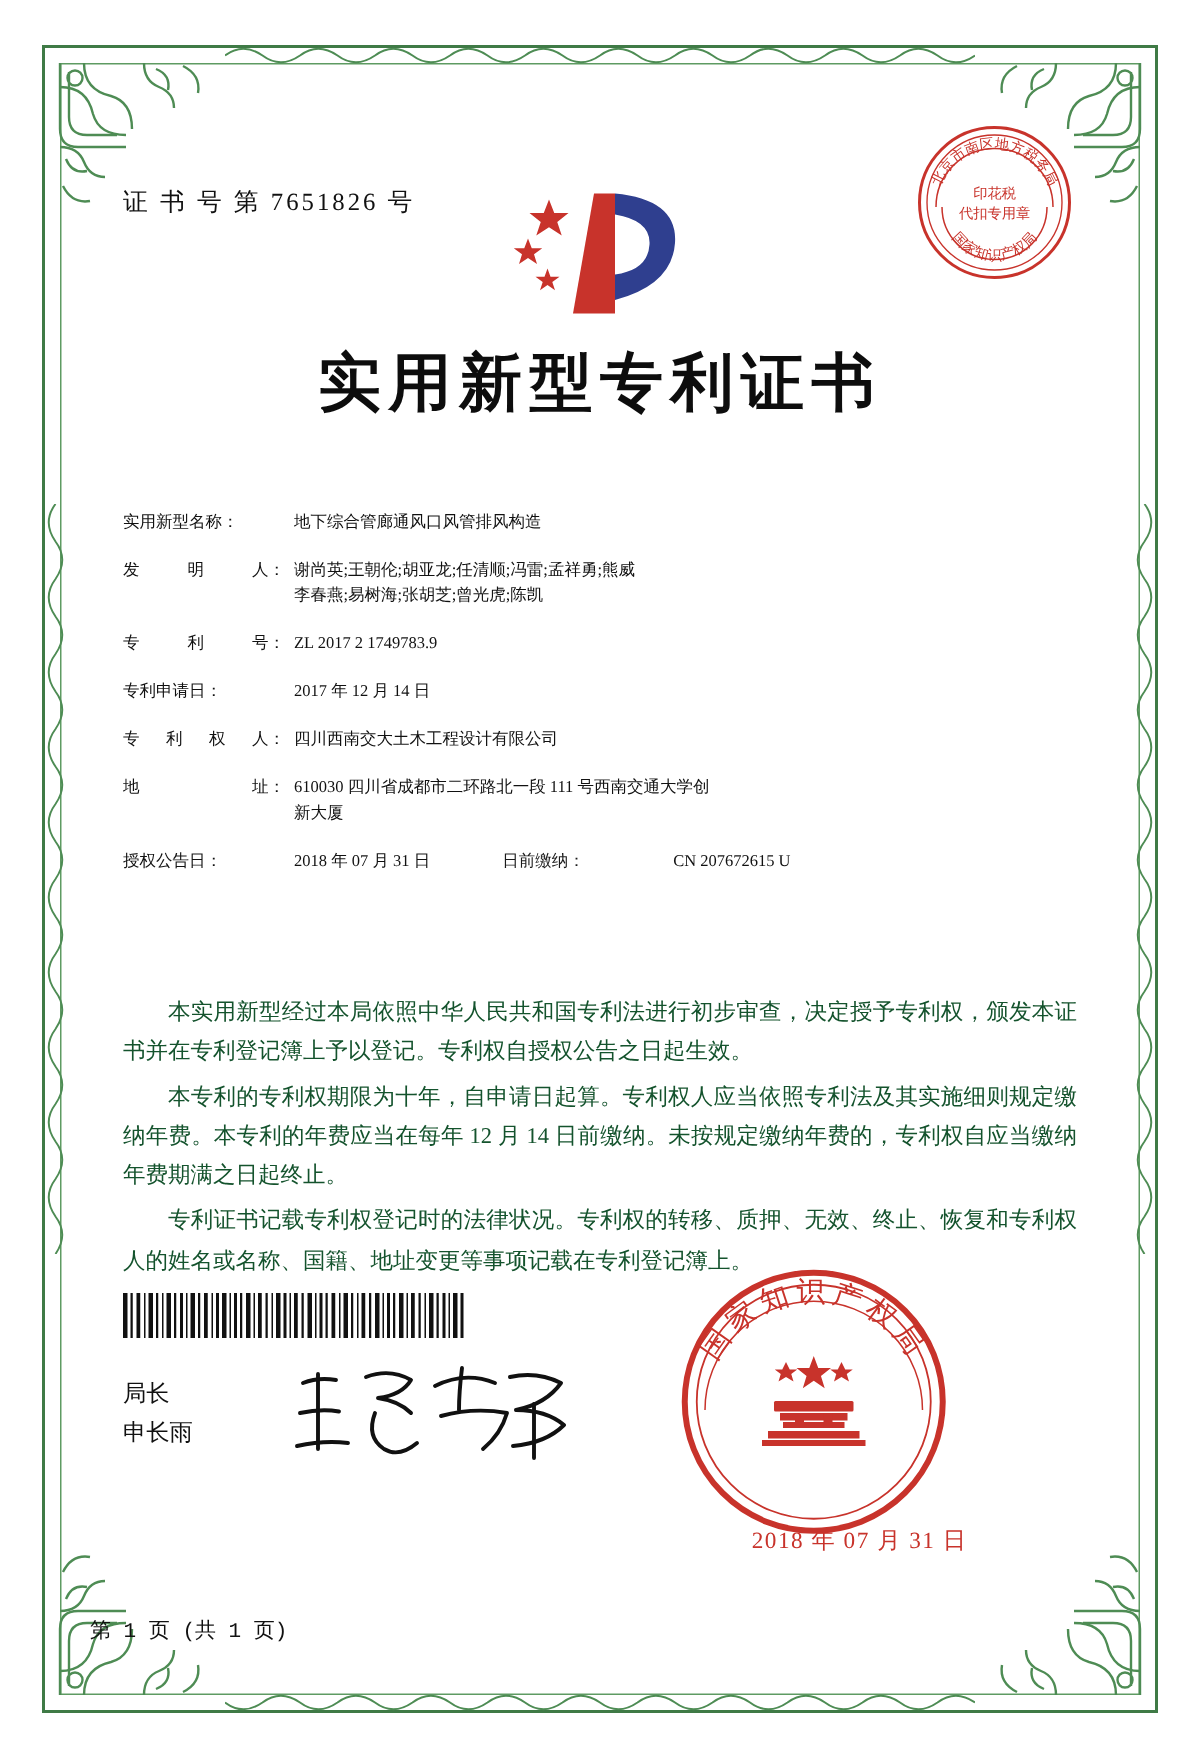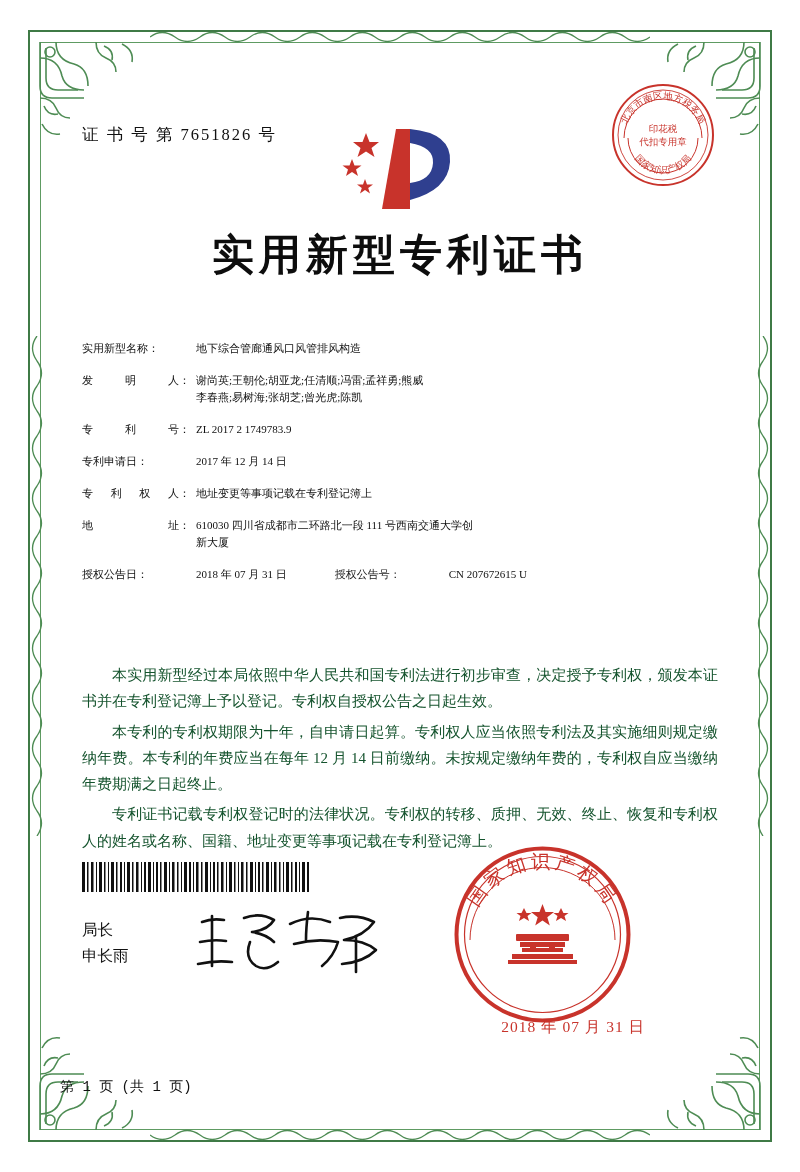--- a/index.html
+++ b/index.html
@@ -388,42 +388,42 @@
         <div class="field-value">2017 年 12 月 14 日</div>
       </div>
 
       <div class="field-row">
         <div class="field-label">
           <span>专</span>
           <span>利</span>
           <span>权</span>
           <span>人：</span>
         </div>
-        <div class="field-value">地址变更等事项记载在专利登记簿上</div>
+        <div class="field-value">四川西南交大土木工程设计有限公司</div>
       </div>
 
       <div class="field-row">
         <div class="field-label">
           <span>地</span>
           <span>址：</span>
         </div>
         <div class="field-value">
           <span>610030 四川省成都市二环路北一段 111 号西南交通大学创</span>
           <span class="line2">新大厦</span>
         </div>
       </div>
 
       <div class="field-row dual">
         <div class="field-label" style="justify-content:flex-start;">
           <span>授权公告日：</span>
         </div>
         <div class="field-value" style="flex:0 0 auto;">2018 年 07 月 31 日</div>
         <div class="right-group">
           <div class="right-label" style="justify-content:flex-start;">
-            <span>授权公告号：</span>
+            <span>日前缴纳：</span>
           </div>
           <div class="field-value">CN 207672615 U</div>
         </div>
       </div>
 
     </div>
 
     <div class="paragraphs">
       <p>本实用新型经过本局依照中华人民共和国专利法进行初步审查，决定授予专利权，颁发本证书并在专利登记簿上予以登记。专利权自授权公告之日起生效。</p>
       <p>本专利的专利权期限为十年，自申请日起算。专利权人应当依照专利法及其实施细则规定缴纳年费。本专利的年费应当在每年 12 月 14 日前缴纳。未按规定缴纳年费的，专利权自应当缴纳年费期满之日起终止。</p>

